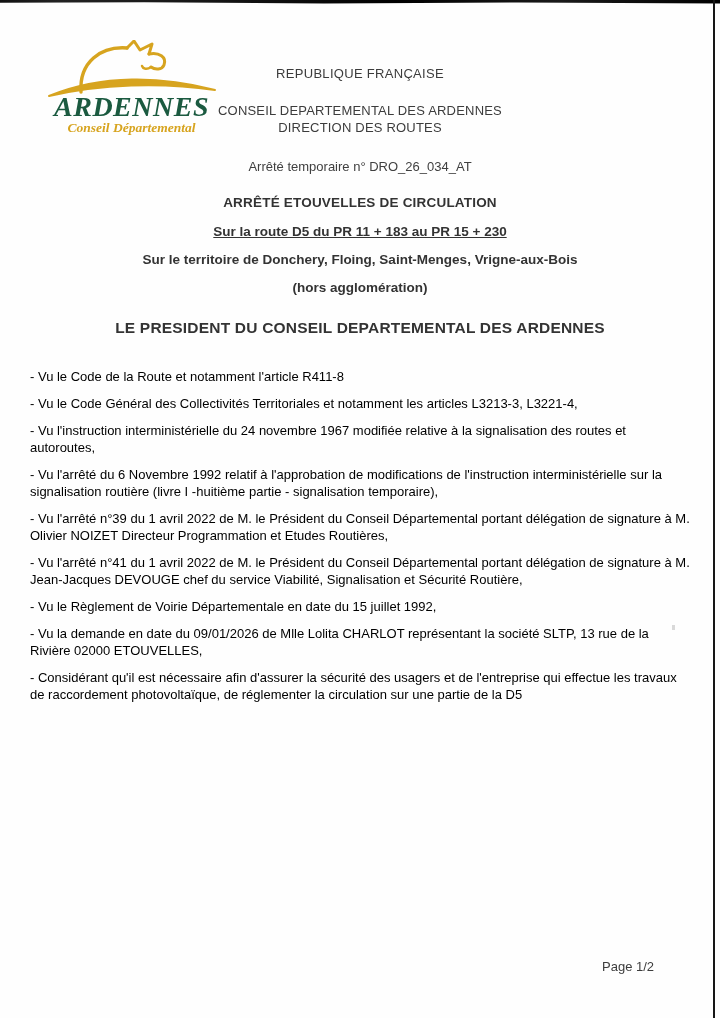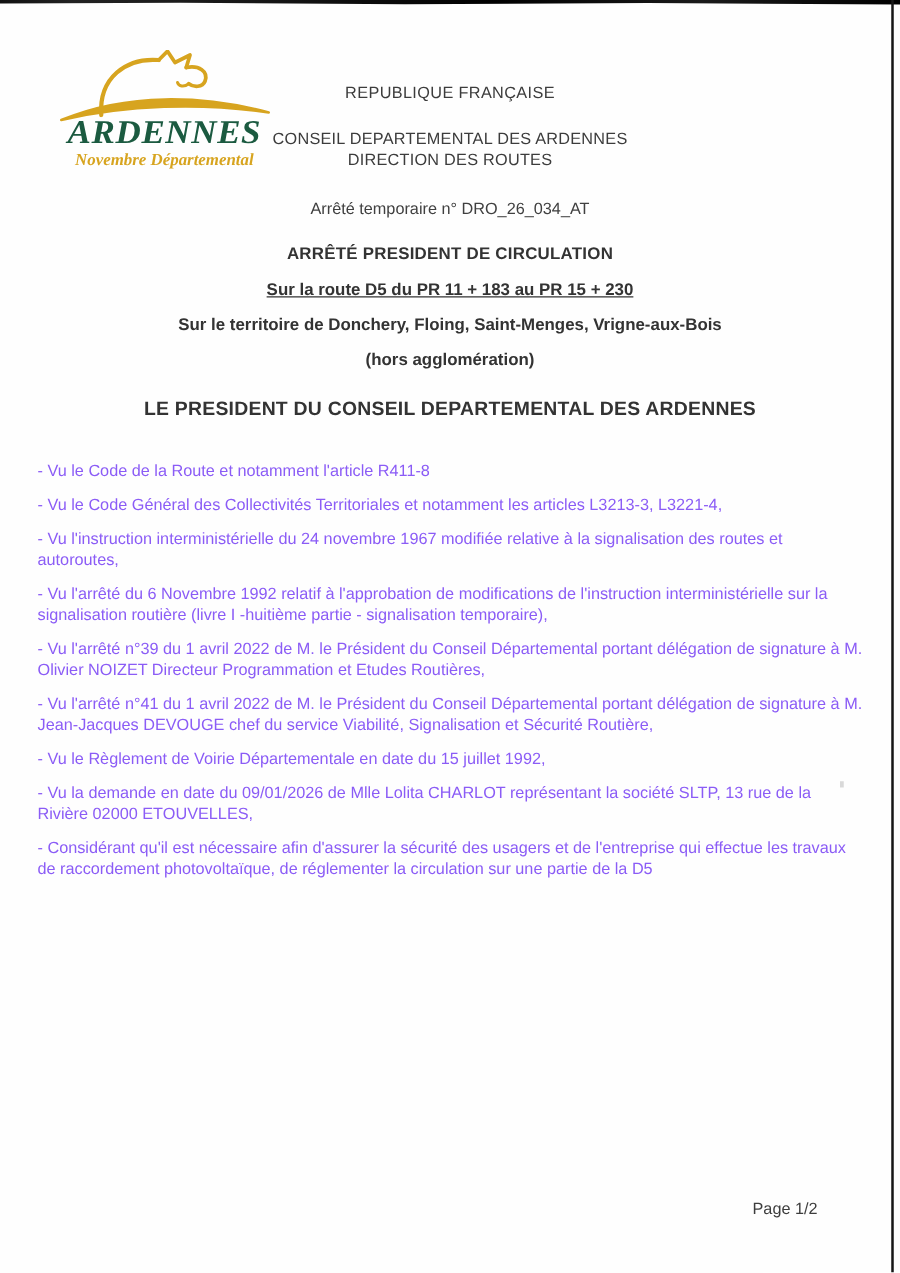--- a/index.html
+++ b/index.html
@@ -64,21 +64,21 @@
     padding-top: 24px;
     font-size: 15.5px; font-weight: 700; color: #333;
     letter-spacing: 0.2px;
   }
   
   .recitals {
     margin: 31px 28px 0 30px;
   }
   .recital {
     font-size: 13px; line-height: 17px;
-    color: #8b5cf6;
+    color: #000000;
     margin-bottom: 10px;
     text-align: left;
   }
   
   .page-footer {
     position: absolute; left: 602px; top: 959px;
     font-size: 13px; color: #3d3d3d;
   }
   
   .speck {
@@ -99,30 +99,30 @@
     <svg width="170" height="58" viewBox="0 0 170 58">
       <g fill="none" stroke="#d7a41f" stroke-linecap="round" stroke-linejoin="round">
         <path d="M 34 52 C 32 22 54 6 80 8" stroke-width="3.4"></path>
         <path d="M 80 8 L 87 1 L 93 10 L 105 4 L 102 14" stroke-width="3"></path>
         <path d="M 102 14 C 112 12 120 17 117 25 C 115 30 108 30 104 27" stroke-width="3"></path>
         <path d="M 104 27 C 100 30 96 29 95 26" stroke-width="2.4"></path>
       </g>
       <path d="M 2 56 C 55 34 115 36 168 50 C 114 42 54 44 2 56 Z" fill="#d7a41f" stroke="#d7a41f" stroke-width="2" stroke-linejoin="round"></path>
     </svg>
     <div class="logo-wordmark">ARDENNES</div>
-    <div class="logo-subtitle">Novembre Départemental</div>
+    <div class="logo-subtitle">Conseil Départemental</div>
   </div>
 
   <div class="center-col">
     <div class="h-line1">REPUBLIQUE FRANÇAISE</div>
     <div class="h-line2">CONSEIL DEPARTEMENTAL DES ARDENNES</div>
     <div class="h-line3">DIRECTION DES ROUTES</div>
 
     <div class="ref-line">Arrêté temporaire n° DRO_26_034_AT</div>
-    <div class="doc-title">ARRÊTÉ PRESIDENT DE CIRCULATION</div>
+    <div class="doc-title">ARRÊTÉ ETOUVELLES DE CIRCULATION</div>
     <div class="doc-sub1">Sur la route D5 du PR 11 + 183 au PR 15 + 230</div>
     <div class="doc-sub2">Sur le territoire de Donchery, Floing, Saint-Menges, Vrigne-aux-Bois</div>
     <div class="doc-sub3">(hors agglomération)</div>
 
     <div class="main-heading">LE PRESIDENT DU CONSEIL DEPARTEMENTAL DES ARDENNES</div>
   </div>
 
   <div class="recitals">
       <p class="recital">- Vu le Code de la Route et notamment l'article R411-8</p>
       <p class="recital">- Vu le Code Général des Collectivités Territoriales et notamment les articles L3213-3, L3221-4,</p>

